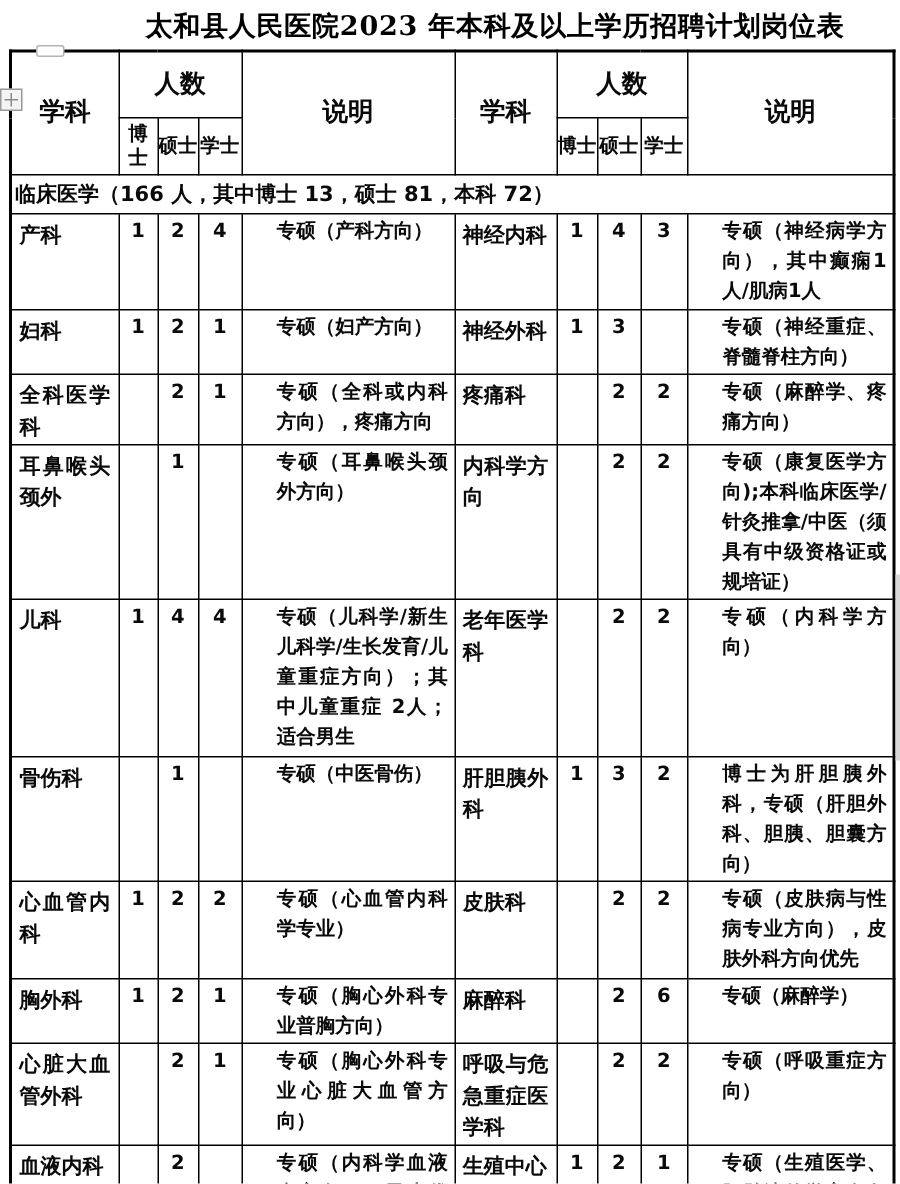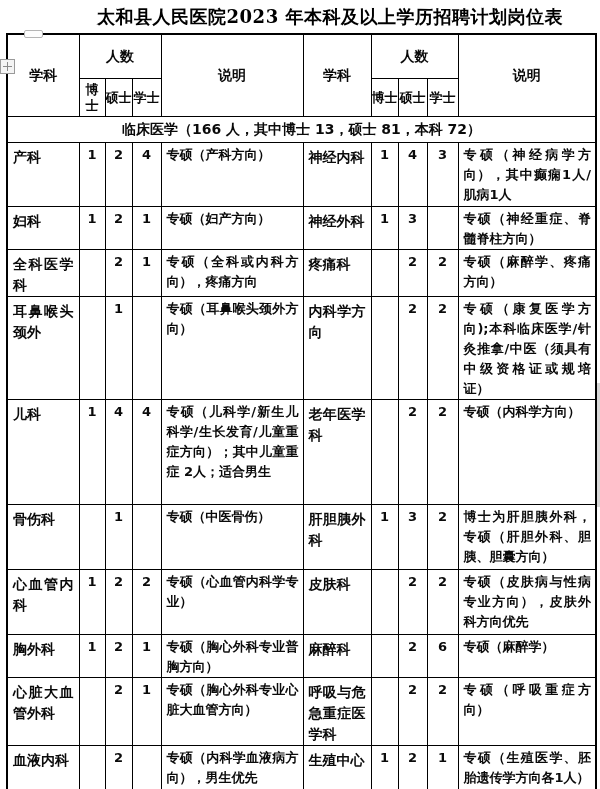--- a/index.html
+++ b/index.html
@@ -36,34 +36,34 @@
   }
   td {
     border: 1px solid #000;
     font-weight: bold;
     color: #0a0a0a;
     overflow: hidden;
   }
   td.hdr {
     text-align: center;
     vertical-align: middle;
-    font-size: 14px;
+    font-size: 17px;
     line-height: 17px;
     padding: 13px;
   }
   td.hdr-small {
     text-align: center;
     vertical-align: middle;
     font-size: 13px;
     line-height: 16px;
     padding: 1px 0;
     word-break: break-all;
   }
   td.section {
-    text-align: center;
+    text-align: left;
     vertical-align: middle;
     font-size: 14px;
     padding: 2px;
   }
   td.subj {
     vertical-align: top;
     text-align: justify;
     font-size: 14px;
     line-height: 21px;
     padding: 4px 5px 0 5px;
@@ -74,21 +74,21 @@
     text-align: center;
     font-size: 13px;
     line-height: 20px;
     padding-top: 2px;
   }
   td.note {
     vertical-align: top;
     text-align: justify;
     font-size: 13px;
     line-height: 20px;
-    padding: 2px 4px 0 5px;
+    padding: 2px 4px 0 23px;
     word-break: break-all;
   }
   
   .move-handle {
     position: absolute;
     left: -6px; top: 26px;
     width: 15px; height: 15px;
     border: 1px solid #9a9a9a;
     background: #f4f4f4;
   }

